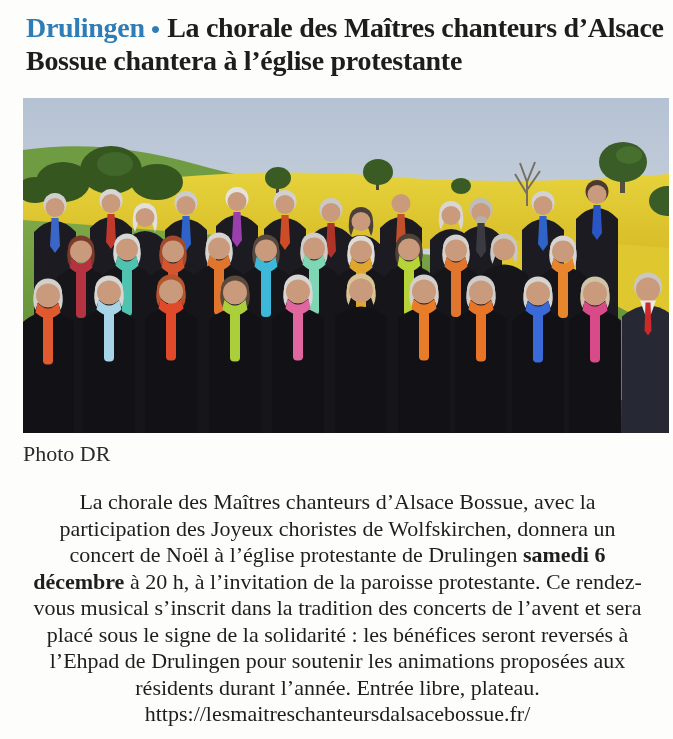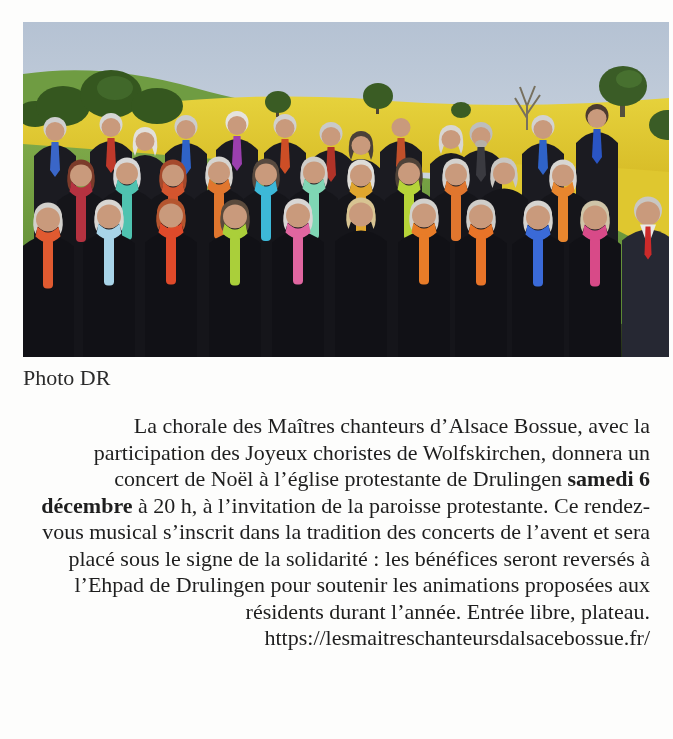--- a/index.html
+++ b/index.html
@@ -38,29 +38,32 @@
     line-height: 22px;
     color: #2b2b2b;
   }
 
   p.body-text {
     margin: 24px 0 0 25px;
     width: 625px;
     font-size: 22px;
     line-height: 26.5px;
     color: #1e1e1e;
-    text-align: right;
+    text-align: center;
   }
   p.body-text strong { font-weight: bold; }
 </style>
 </head>
 <body>
 
 <div class="page">
 
+  <h1 class="headline">
+    <span class="kicker">Drulingen</span><span class="bullet">●</span><span>La chorale des Maîtres chanteurs d’Alsace Bossue chantera à l’église protestante</span>
+  </h1>
 
   <figure class="photo-fig">
     <svg class="photo-frame" viewBox="0 0 646 335" preserveAspectRatio="none" role="img">
       <defs>
         <linearGradient id="skyG" x1="0" y1="0" x2="0" y2="1">
           <stop offset="0" stop-color="#b5c2d3"></stop>
             <stop offset="1" stop-color="#cdd6e0"></stop>
         </linearGradient>
         <linearGradient id="grassG" x1="0" y1="0" x2="0" y2="1">
           <stop offset="0" stop-color="#7da848"></stop>

